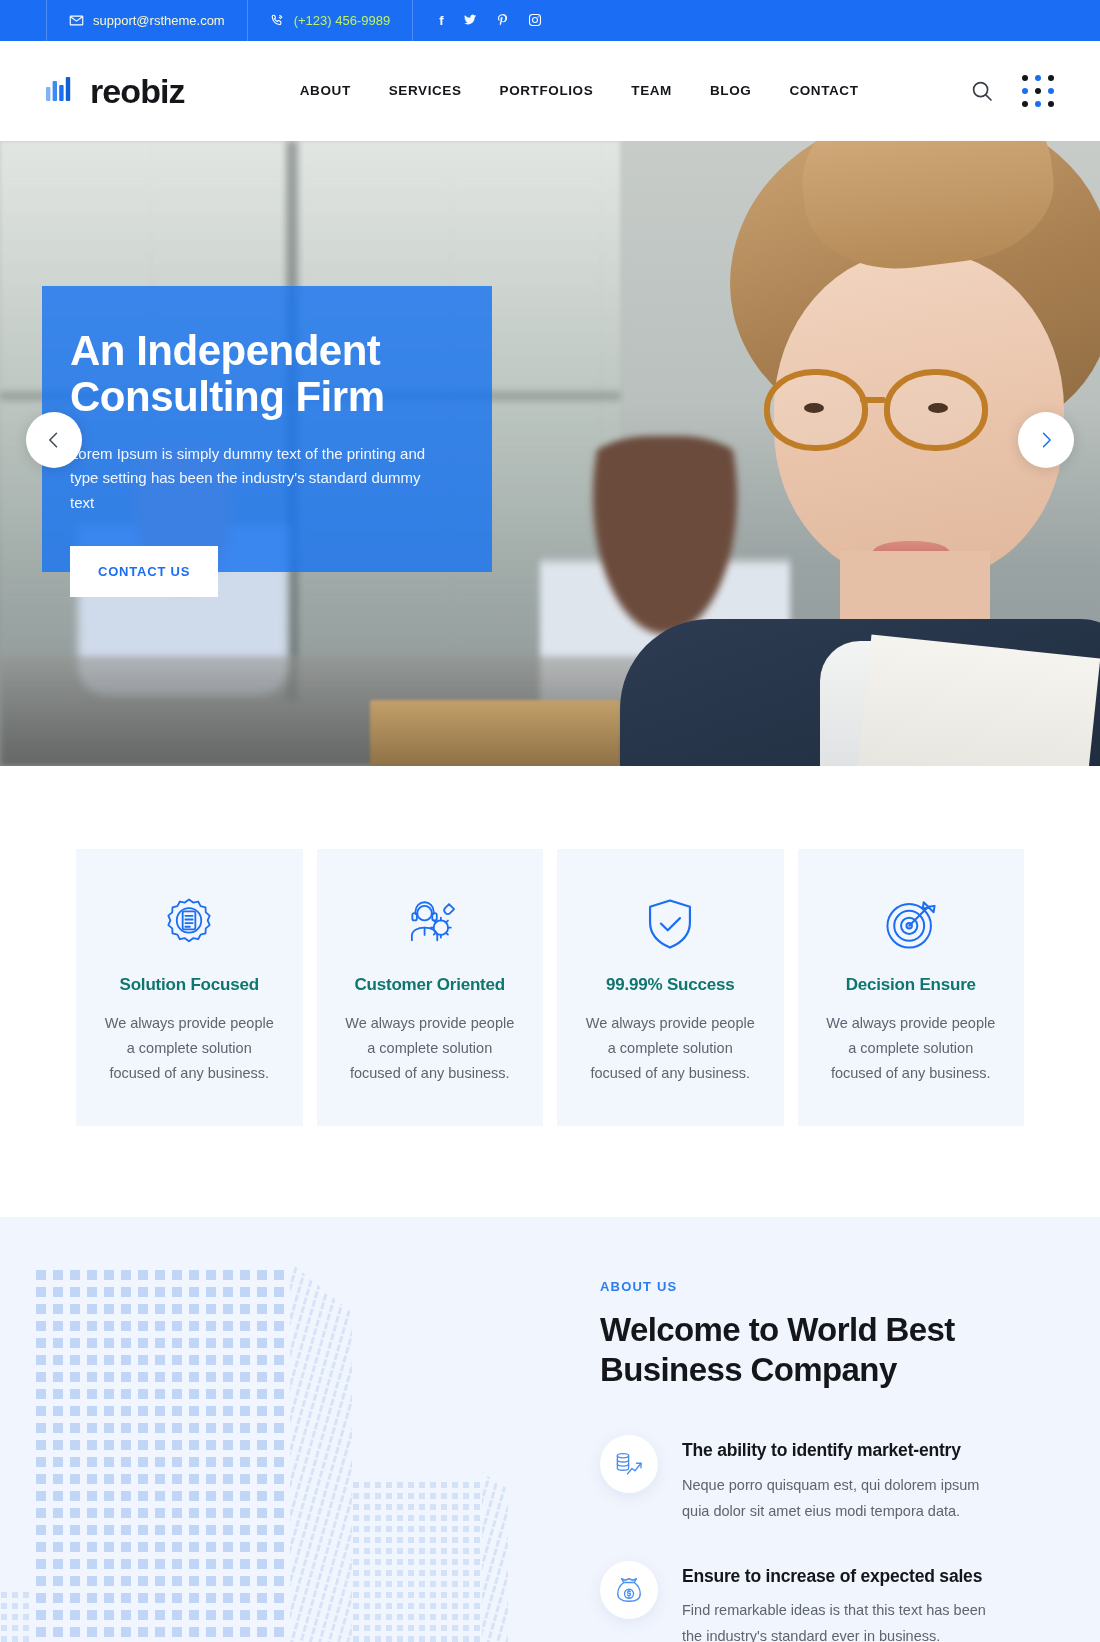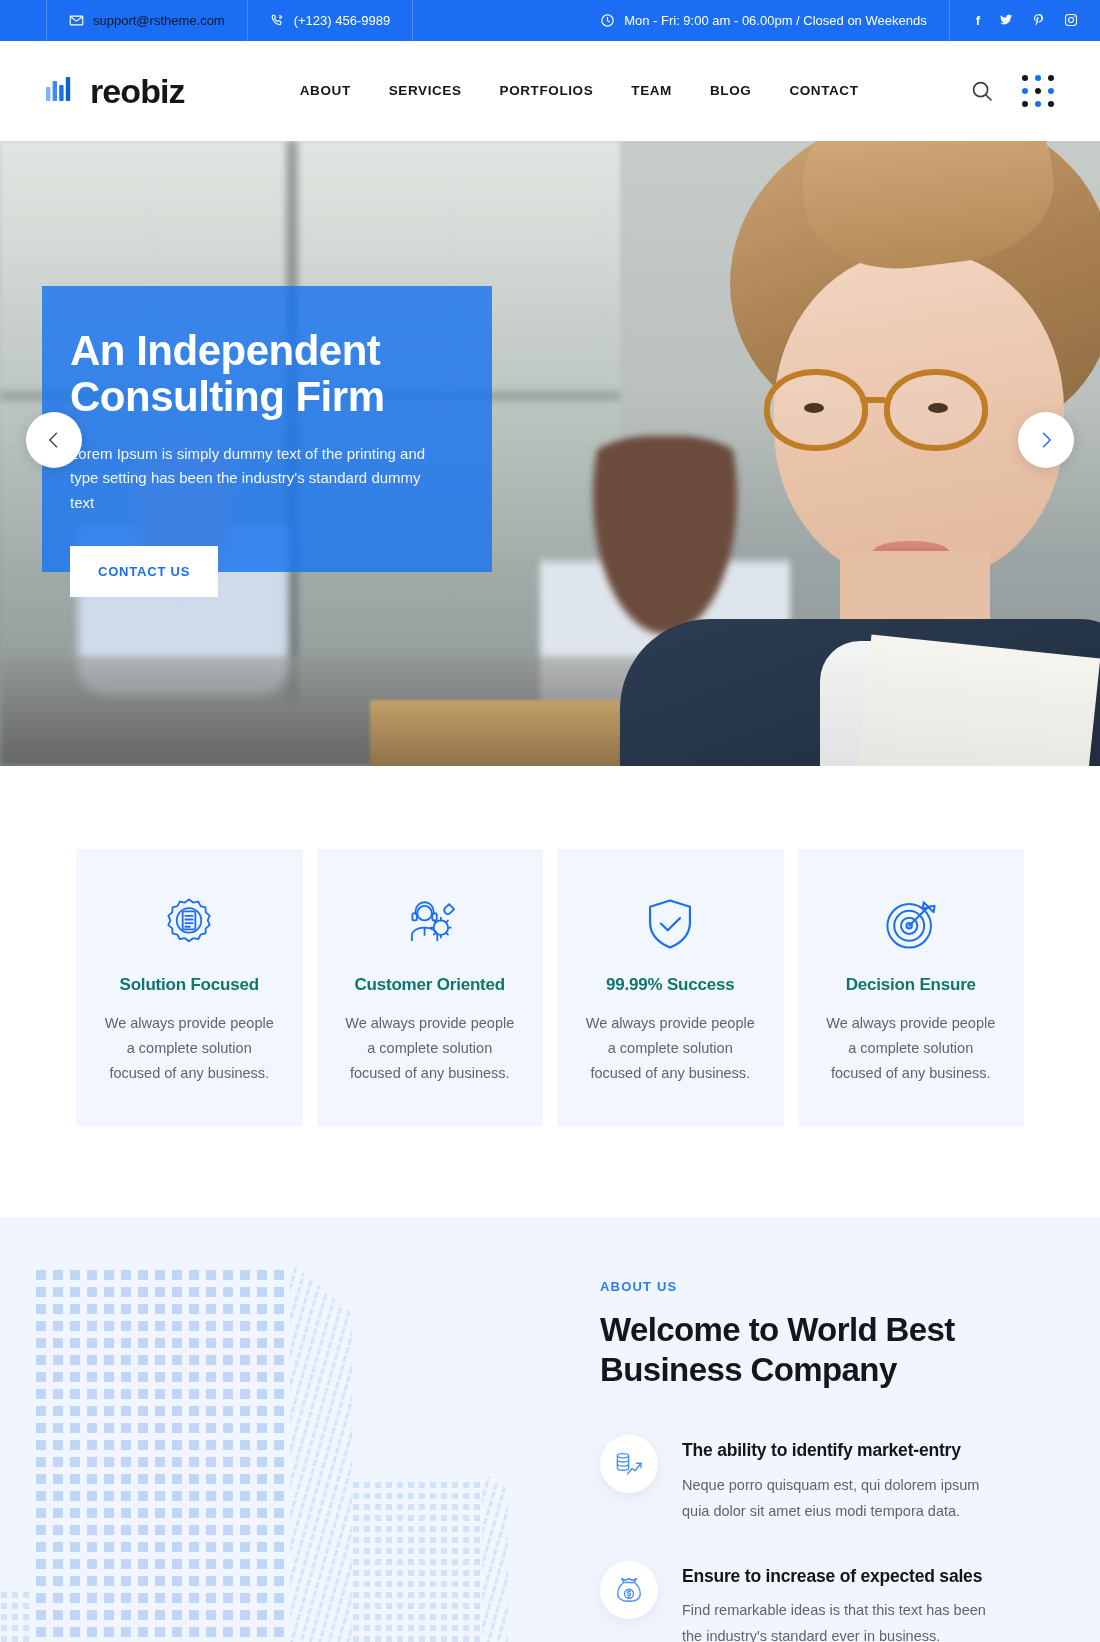--- a/index.html
+++ b/index.html
@@ -314,54 +314,42 @@
   .ab-text { font-size: 14.5px; line-height: 1.78; color: #5d6570; max-width: 330px; }
 </style>
 </head>
 <body>
 
 <div class="page">
 
   <div class="topbar">
     <div class="tb-left">
       <div class="tb-sep"></div>
-      <a class="tb-item" href="#" style="color:#0f172a;text-decoration:none">
+      <a class="tb-item" href="#" style="color:#fef9c3;text-decoration:none">
         <span class="tb-icon">
           <svg viewBox="0 0 24 24" fill="none" stroke="#fff" stroke-width="1.8">
               <rect x="2" y="5" width="20" height="14" rx="1"></rect>
               <path d="M2.5 6l9.5 7 9.5-7"></path>
             </svg>
         </span>
         <span>support@rstheme.com</span>
       </a>
       <div class="tb-sep"></div>
-      <a class="tb-item" href="#" style="color:#ffffff;text-decoration:none">
+      <a class="tb-item" href="#" style="color:#bef264;text-decoration:none">
         <span class="tb-icon">
           <svg viewBox="0 0 24 24" fill="none" stroke="#fff" stroke-width="1.8" stroke-linecap="round">
               <path d="M6 3.5c.7 0 1.3.4 1.6 1l1 2.2c.3.6.1 1.3-.4 1.7l-1 .8c.9 1.9 2.5 3.5 4.4 4.4l.8-1c.4-.5 1.1-.7 1.7-.4l2.2 1c.6.3 1 .9 1 1.6v2c0 1-.8 1.7-1.8 1.7C9.2 18.1 5.9 14.8 4.3 9.5 4 7.3 3.5 5.6 3.5 5.3c0-1 .8-1.8 1.8-1.8z"></path>
               <path d="M15.5 4.2c1.6.4 2.9 1.7 3.3 3.3M15 7.2c.8.2 1.5.9 1.7 1.7"></path>
             </svg>
         </span>
         <span>(+123) 456-9989</span>
       </a>
       <div class="tb-sep"></div>
     </div>
 
-    <div class="tb-mid">
-      <div class="tb-item">
-        <span class="tb-icon">
-          <svg viewBox="0 0 24 24" fill="none" stroke="#fff" stroke-width="1.8">
-              <circle cx="12" cy="12" r="9"></circle>
-              <path d="M12 7v5.2l3.2 2" stroke-linecap="round"></path>
-            </svg>
-        </span>
-        <span>Mon - Fri: 9:00 am - 06.00pm / Closed on Weekends</span>
-      </div>
-      <div class="tb-sep"></div>
-    </div>
 
     <div class="tb-right">
       <a href="#" class="soc" style="color:#fff;text-decoration:none;font-weight:700">f</a>
       <a href="#" class="soc" style="color:#fff;text-decoration:none">
         <svg width="14" height="14" viewBox="0 0 24 24" fill="#fff">
             <path d="M23 4.9a8.6 8.6 0 01-2.4.7 4.2 4.2 0 001.8-2.3c-.8.5-1.7.8-2.6 1a4.1 4.1 0 00-7.1 3.8A11.8 11.8 0 013.2 3.8a4.1 4.1 0 001.3 5.5c-.7 0-1.3-.2-1.9-.5 0 2 1.4 3.7 3.3 4.1-.6.2-1.2.2-1.9.1.5 1.7 2.1 2.9 3.9 2.9A8.3 8.3 0 012 17.6a11.7 11.7 0 006.3 1.9c7.6 0 11.8-6.3 11.8-11.8v-.5c.8-.6 1.5-1.3 2-2.2z"></path>
           </svg>
       </a>
       <a href="#" class="soc" style="color:#fff;text-decoration:none">
         <svg width="13" height="14" viewBox="0 0 24 24" fill="#fff">

